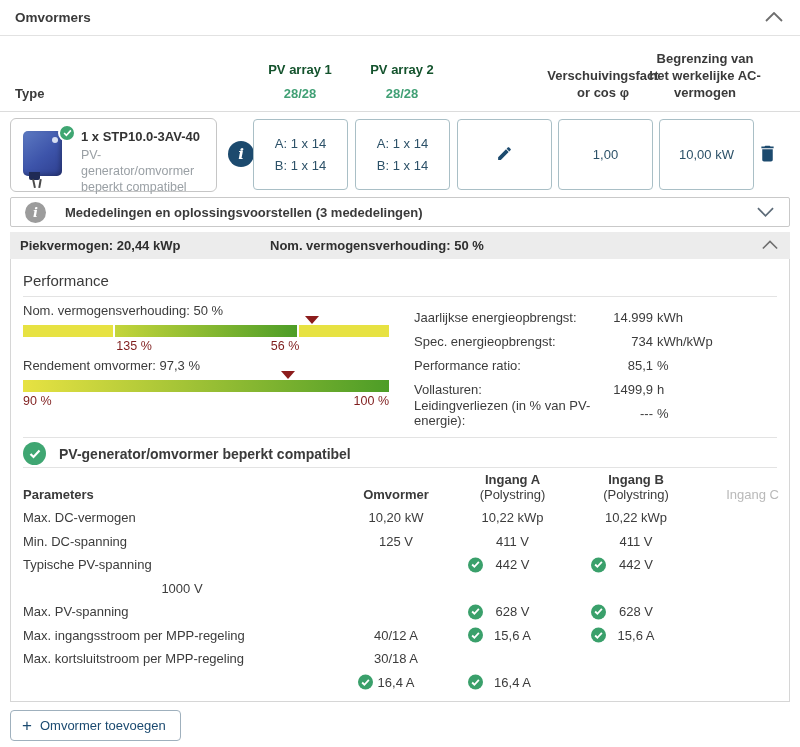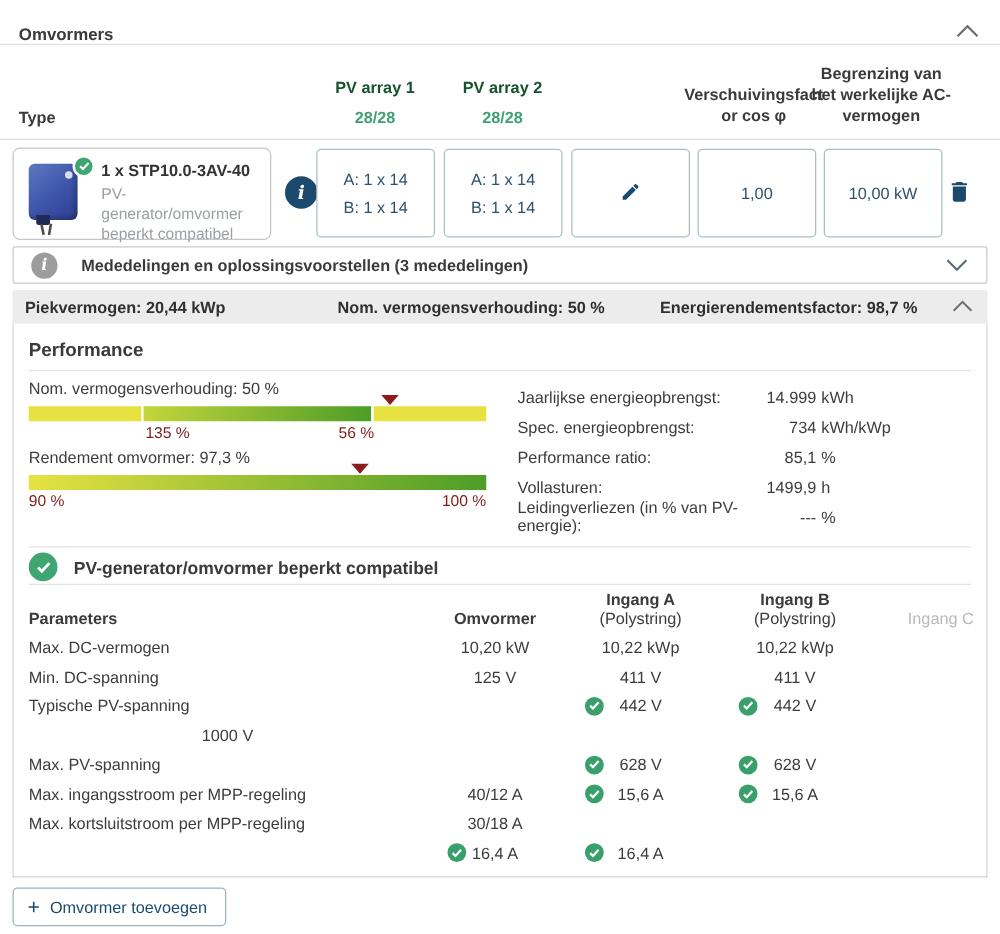--- a/index.html
+++ b/index.html
@@ -4,21 +4,21 @@
 <style>
   * { box-sizing: border-box; margin: 0; padding: 0; }
   html,body { width:800px; }
   body {
     font-family: "Liberation Sans", "DejaVu Sans", sans-serif;
     font-size: 13px; color:#3c3c3c; background:#fff;
   }
   .wrap { position:relative; width:800px; height:747px; background:#fff; overflow:hidden; }
 
   
-  .sec-header { height:36px; border-bottom:1px solid #e2e2e2; display:flex; align-items:flex-end; padding:0 15px; }
+  .sec-header { height:36px; border-bottom:1px solid #e2e2e2; display:flex; align-items:center; padding:0 15px; }
   .sec-title { flex:1; font-weight:bold; font-size:13.5px; color:#3a3a3a; }
   .chev-btn { background:none; border:none; cursor:pointer; padding:2px; display:flex; }
 
   
   .col-heads { position:relative; height:76px; border-bottom:1px solid #dcdcdc; }
   .h-type { position:absolute; left:15px; bottom:10px; font-weight:bold; color:#3a3a3a; }
   .h-arr { position:absolute; width:94px; bottom:10px; text-align:center; }
   .h-arr .lbl { font-weight:bold; color:#14532d; margin-bottom:9px; }
   .h-arr .cnt { color:#41a075; font-weight:600; }
   .h-pv1 { left:253px; } .h-pv2 { left:355px; }
@@ -63,21 +63,21 @@
   .msg-chev { margin-left:auto; margin-right:15px; display:flex; }
 
   
   .summary { margin:5px 10px 0; }
   .sum-head { height:27px; background:#ececec; position:relative; cursor:pointer; }
   .sum-head span { position:absolute; top:6px; font-weight:bold; font-size:13px; color:#2f2f2f; }
   .sum-peak { left:10px; } .sum-ratio { left:260px; } .sum-factor { left:518px; }
   .sum-chev { position:absolute !important; right:12px; top:8px !important; display:flex; }
 
   .panel-body { position:relative; border:1px solid #d6d6d6; border-top:none; height:443px; background:#fff; }
-  .perf-title { position:absolute; left:12px; top:13px; font-weight:bold; font-size:15px; color:#3a3a3a; }
+  .perf-title { position:absolute; left:12px; top:13px; font-weight:normal; font-size:15px; color:#3a3a3a; }
   .hr { position:absolute; left:12px; right:12px; height:1px; background:#e3e3e3; }
   .hr1 { top:37px; } .hr2 { top:178px; } .hr3 { top:208px; }
 
   .gauges { position:absolute; left:12px; top:44px; width:366px; }
   .g-label { color:#3c3c3c; height:15px; }
   .bar-wrap { position:relative; margin-top:7px; }
   .bar { display:flex; height:12px; width:100%; }
   .seg1 { background:#e7e242; border-right:2px solid #fff; }
   .seg2 { background:linear-gradient(90deg,#c4d53b,#4d9d27); border-right:2px solid #fff; }
   .seg3 { flex:1; background:#e7e242; }
@@ -217,21 +217,20 @@
           <polyline points="1,1 9,9 17,1" fill="none" stroke="#5d6b78" stroke-width="1.8"></polyline>
         </svg>
     </span>
   </div>
 
   
   <div class="summary">
     <div class="sum-head">
       <span class="sum-peak">Piekvermogen: 20,44 kWp</span>
       <span class="sum-ratio">Nom. vermogensverhouding: 50 %</span>
-      <span class="sum-factor">Energierendementsfactor: 98,7 %</span>
       <span class="sum-chev">
         <svg width="16" height="10" viewBox="0 0 18 10">
             <polyline points="1,9 9,1 17,9" fill="none" stroke="#6e6e6e" stroke-width="1.8"></polyline>
           </svg>
       </span>
     </div>
 
     <div class="panel-body">
       <div class="perf-title">Performance</div>
       <div class="hr hr1"></div>

